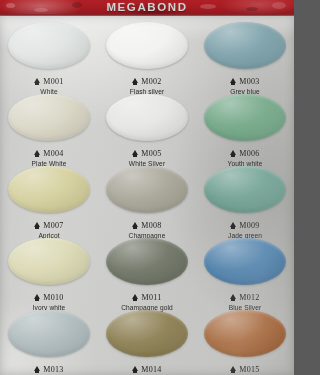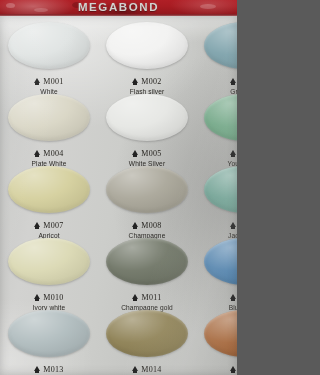--- a/index.html
+++ b/index.html
@@ -3,21 +3,21 @@
 <meta charset="utf-8">
 <title>Megabond Color Chart</title>
 <style>
   html, body {
     margin: 0;
     padding: 0;
     background: #5a5a5a;
   }
   #card {
     position: relative;
-    width: 237px;
+    width: 294px;
     height: 375px;
     overflow: hidden;
     font-family: "Liberation Sans", sans-serif;
     background: #0f172a;
   }
 
   
   #header {
     position: relative;
     height: 16px;

